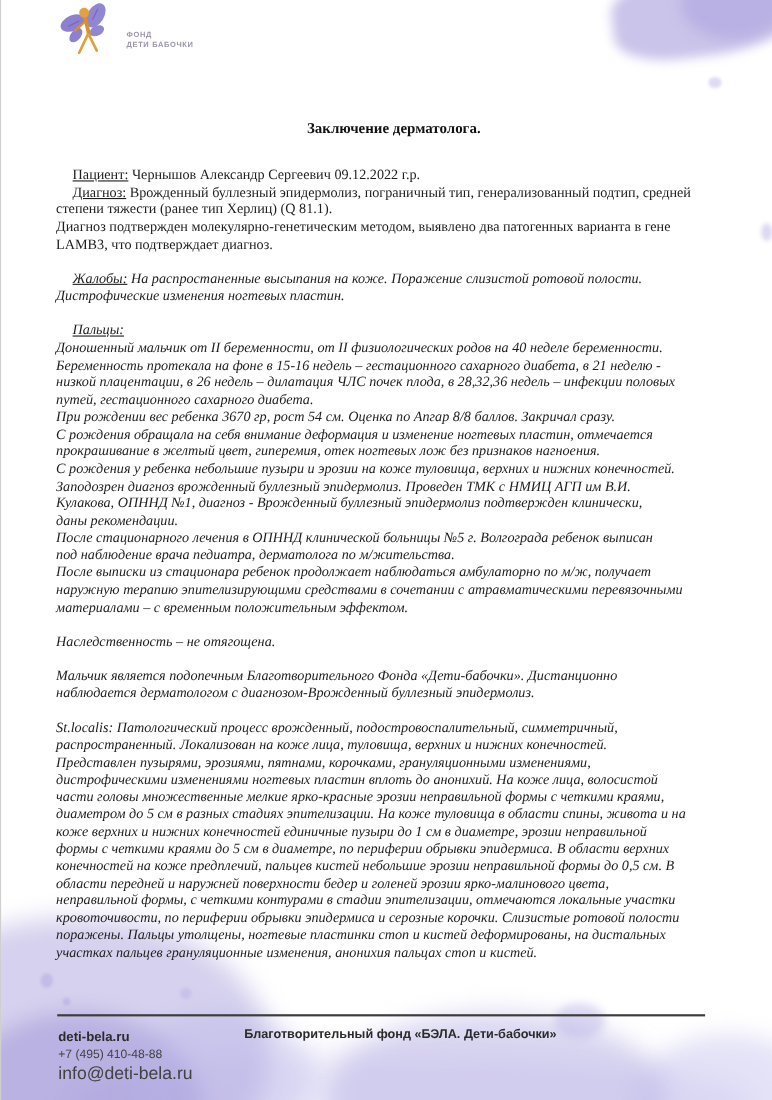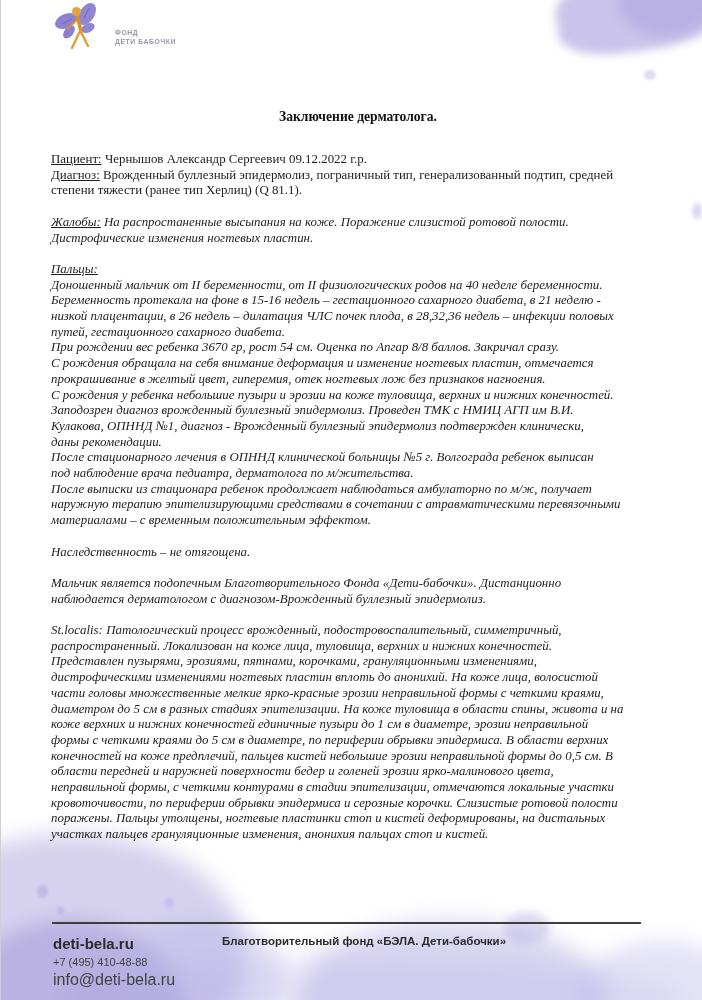--- a/index.html
+++ b/index.html
@@ -29,27 +29,27 @@
   .logo { position:absolute; left:52px; top:2px; width:170px; height:60px; }
   .logo svg { position:absolute; left:0; top:0; }
   .logo-text { position:absolute; left:62px; top:26px; font-family:"Liberation Sans", sans-serif;
     font-size:6.8px; line-height:9px; letter-spacing:.6px; color:#9b95ac; font-weight:bold; }
   
   .doc { position:absolute; left:50px; top:108px; width:614px; color:#1d1d1d;
          font-size:12.9px; line-height:15.7px; }
   .doc h1 { margin:0 0 27px 0; font-size:13.6px; line-height:17px; text-align:center; font-weight:bold; color:#111; }
   .para { margin:0; white-space:pre-line; }
   .para.gap { margin-top:15.7px;font-style:italic; }
-  .lbl { text-decoration:underline; }
+  .lbl { text-decoration:underline;margin-left:15px; }
   
   .footer-rule { position:absolute; left:51px; top:922px; width:589px; height:2px; background:#3d3d3d; }
   .footer { position:absolute; left:52px; top:935px; width:600px; font-family:"Liberation Sans", sans-serif; color:#3c3c3c; }
   .f-left  { position:absolute; left:0; top:0; width:175px; }
   .f-right { position:absolute; left:169px; top:0; width:415px; }
-  .f-site { font-weight:bold; font-size:15px; color:#2b2b2b; }
+  .f-site { font-weight:bold; font-size:12px; color:#2b2b2b; }
   .f-phone { font-size:11px; margin-top:4px; color:#424242; }
   .f-email { font-size:16px; margin-top:3px; color:#424242; display:inline-block; }
   .f-org { font-weight:bold; font-size:11.5px; color:#2b2b2b; }
   .f-addr { font-size:11px; margin-top:4px; color:#4f4f4f; }
 </style>
 </head>
 <body>
 
 <div class="page">
 
@@ -89,20 +89,22 @@
   </div>
 
   <main class="doc">
     <h1>Заключение дерматолога.</h1>
 
     <p class="para"><span class="lbl">Пациент:</span><span> Чернышов Александр Сергеевич 09.12.2022 г.р.</span></p>
 
     <p class="para"><span class="lbl">Диагноз:</span><span> Врожденный буллезный эпидермолиз, пограничный тип, генерализованный подтип, средней
 степени тяжести (ранее тип Херлиц) (Q 81.1).</span></p>
 
+    <p class="para">Диагноз подтвержден молекулярно-генетическим методом, выявлено два патогенных варианта в гене
+LAMB3, что подтверждает диагноз.</p>
 
     <p class="para gap"><span class="lbl">Жалобы:</span><span> На распростаненные высыпания на коже. Поражение слизистой ротовой полости.
 Дистрофические изменения ногтевых пластин.</span></p>
 
     <p class="para gap"><span class="lbl">Пальцы:</span><span>
 Доношенный мальчик от II беременности, от II физиологических родов на 40 неделе беременности.
 Беременность протекала на фоне в 15-16 недель – гестационного сахарного диабета, в 21 неделю -
 низкой плацентации, в 26 недель – дилатация ЧЛС почек плода, в 28,32,36 недель – инфекции половых
 путей, гестационного сахарного диабета.
 При рождении вес ребенка 3670 гр, рост 54 см. Оценка по Апгар 8/8 баллов. Закричал сразу.

